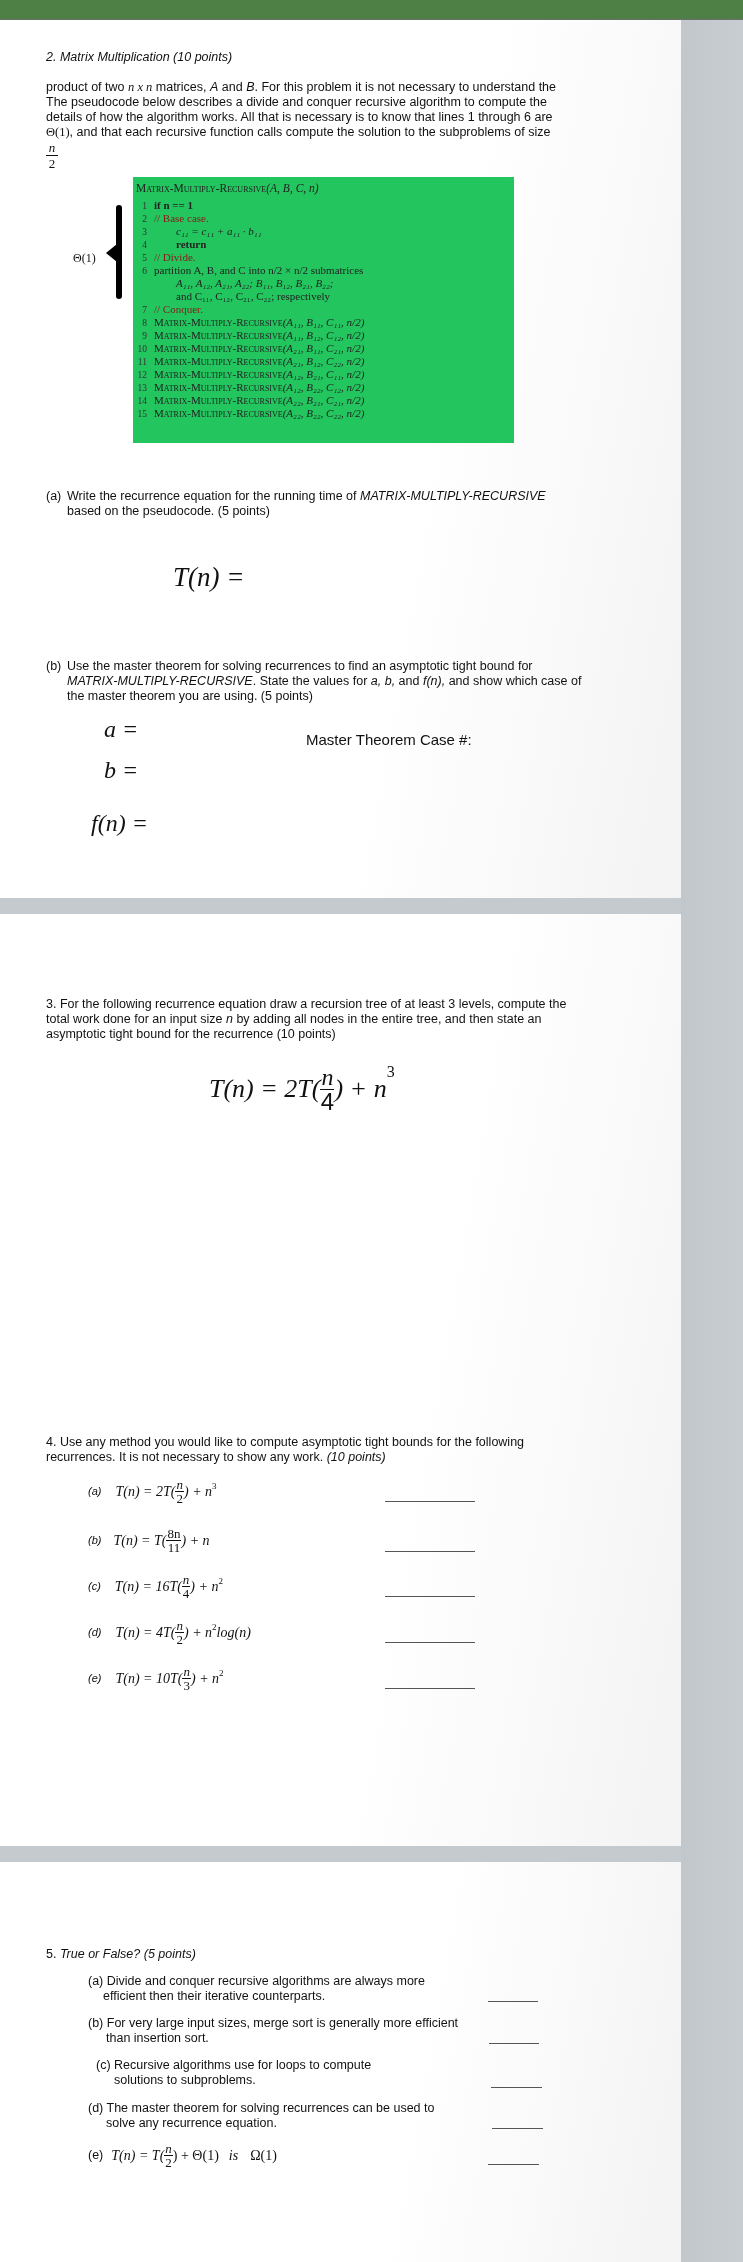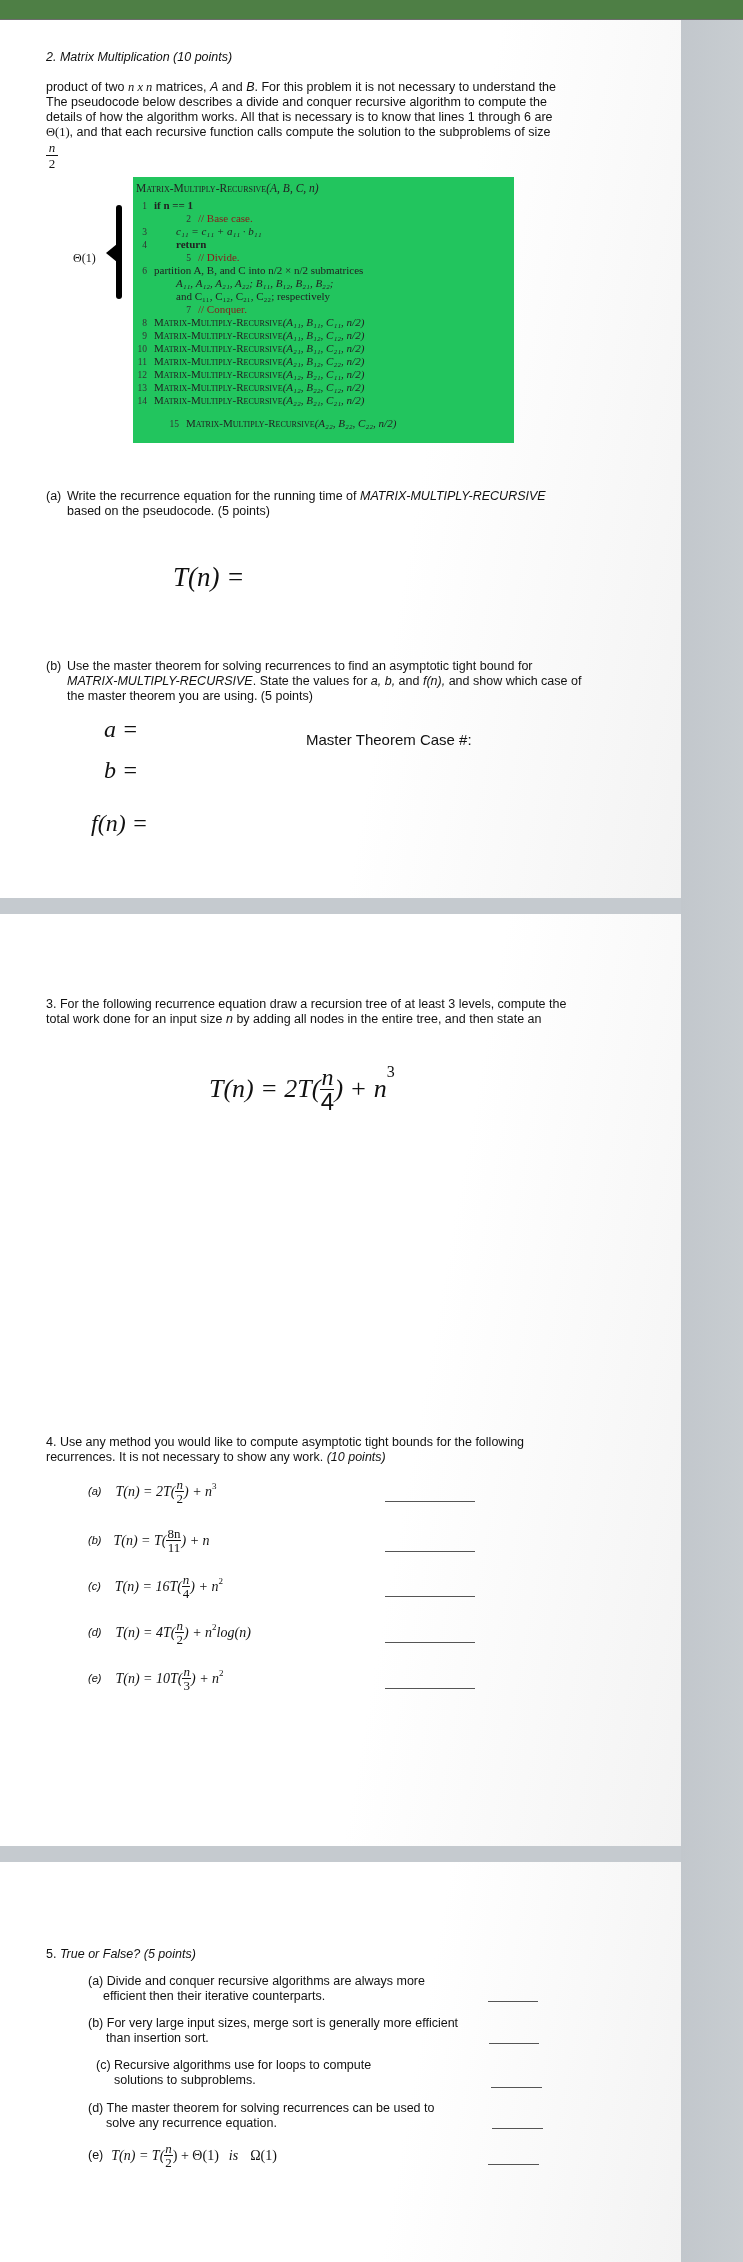--- a/index.html
+++ b/index.html
@@ -13,21 +13,21 @@
   .it { font-style:italic; }
   .math { font-family:"Liberation Serif", serif; font-style:italic; }
   .rom { font-family:"Liberation Serif", serif; font-style:normal; }
   .frac { display:inline-block; vertical-align:middle; text-align:center; line-height:1; }
   .frac .num { display:block; padding:0 1px; border-bottom:1px solid #111; }
   .frac .den { display:block; font-style:normal; }
   .code-box { position:absolute; left:133px; top:177px; width:381px; height:266px; background:#22c55e; font-family:"Liberation Serif", serif; font-size:11px; line-height:12.7px; color:#222; }
   .code-title { position:absolute; left:3px; top:5px; font-variant:small-caps; font-size:11.5px; }
   .code-line { position:absolute; left:0; white-space:nowrap; }
   .ln { display:inline-block; width:14px; text-align:right; margin-right:7px; font-size:9.5px; color:#333; }
-  .cm { color:#8b1a1a;margin-left:44px; }
+  .cm { color:#8b1a1a; }
   .sc { font-variant:small-caps; }
   .kw { font-weight:bold; }
   .brace { position:absolute; left:116px; top:205px; width:6px; height:94px; background:#000; border-radius:3px; }
   .brace-tip { position:absolute; left:106px; top:244px; width:0; height:0; border-top:9px solid transparent; border-bottom:9px solid transparent; border-right:11px solid #000; }
   .blank { position:absolute; height:0; border-top:1px solid #555; }
 </style>
 </head>
 <body>
 
 <div class="topbar"></div>
@@ -73,21 +73,21 @@
   <div class="code-line it" style="top:100px;"><span class="ln"></span><span style="margin-left:22px;">A₁₁, A₁₂, A₂₁, A₂₂; B₁₁, B₁₂, B₂₁, B₂₂;</span></div>
   <div class="code-line" style="top:113px;"><span class="ln"></span><span style="margin-left:22px;">and C₁₁, C₁₂, C₂₁, C₂₂; respectively</span></div>
   <div class="code-line cm" style="top:126px;"><span class="ln">7</span><span>// Conquer.</span></div>
   <div class="code-line" style="top:139px;"><span class="ln">8</span><span class="sc">Matrix-Multiply-Recursive</span><span class="it">(A₁₁, B₁₁, C₁₁, n/2)</span></div>
   <div class="code-line" style="top:152px;"><span class="ln">9</span><span class="sc">Matrix-Multiply-Recursive</span><span class="it">(A₁₁, B₁₂, C₁₂, n/2)</span></div>
   <div class="code-line" style="top:165px;"><span class="ln">10</span><span class="sc">Matrix-Multiply-Recursive</span><span class="it">(A₂₁, B₁₁, C₂₁, n/2)</span></div>
   <div class="code-line" style="top:178px;"><span class="ln">11</span><span class="sc">Matrix-Multiply-Recursive</span><span class="it">(A₂₁, B₁₂, C₂₂, n/2)</span></div>
   <div class="code-line" style="top:191px;"><span class="ln">12</span><span class="sc">Matrix-Multiply-Recursive</span><span class="it">(A₁₂, B₂₁, C₁₁, n/2)</span></div>
   <div class="code-line" style="top:204px;"><span class="ln">13</span><span class="sc">Matrix-Multiply-Recursive</span><span class="it">(A₁₂, B₂₂, C₁₂, n/2)</span></div>
   <div class="code-line" style="top:217px;"><span class="ln">14</span><span class="sc">Matrix-Multiply-Recursive</span><span class="it">(A₂₂, B₂₁, C₂₁, n/2)</span></div>
-  <div class="code-line" style="top:240px;margin-left:32px;"><span class="ln">15</span><span class="sc">Matrix-Multiply-Recursive</span><span class="it">(A₂₂, B₂₂, C₂₂, n/2)</span></div>
+  <div class="code-line" style="top:230px;"><span class="ln">15</span><span class="sc">Matrix-Multiply-Recursive</span><span class="it">(A₂₂, B₂₂, C₂₂, n/2)</span></div>
 </div>
 
 <div class="abs txt" style="left:46px;top:489px;">(a)</div>
 <div class="abs txt" style="left:67px;top:489px;width:560px;">
   <div><span>Write the recurrence equation for the running time of </span><span class="it">MATRIX-MULTIPLY-RECURSIVE</span></div>
   <div>based on the pseudocode. (5 points)</div>
 </div>
 <div class="abs math" style="left:173px;top:562px;font-size:27px;">T(n) =</div>
 
 <div class="abs txt" style="left:46px;top:659px;">(b)</div>
@@ -97,20 +97,21 @@
   <div>the master theorem you are using. (5 points)</div>
 </div>
 <div class="abs math" style="left:104px;top:716px;font-size:24px;">a =</div>
 <div class="abs math" style="left:104px;top:757px;font-size:24px;">b =</div>
 <div class="abs math" style="left:91px;top:810px;font-size:24px;">f(n) =</div>
 <div class="abs" style="left:306px;top:731px;font-size:15px;">Master Theorem Case #:</div>
 
 <div class="abs txt" style="left:46px;top:997px;width:590px;">
   <div>3. For the following recurrence equation draw a recursion tree of at least 3 levels, compute the</div>
   <div><span>total work done for an input size </span><span class="it">n</span><span> by adding all nodes in the entire tree, and then state an</span></div>
+  <div>asymptotic tight bound for the recurrence  (10 points)</div>
 </div>
 <div class="abs math" style="left:209px;top:1063px;font-size:26px;white-space:nowrap;">
   <span style="vertical-align:middle;">T(n) = 2T(</span><span class="frac" style="font-size:24px;"><span class="num">n</span><span class="den" style="font-family:'Liberation Sans',sans-serif;">4</span></span><span style="vertical-align:middle;">) + n</span><sup class="rom" style="font-size:16px;vertical-align:18px;">3</sup>
 </div>
 
 <div class="abs txt" style="left:46px;top:1435px;width:590px;">
   <div>4. Use any method you would like to compute asymptotic tight bounds for the following</div>
   <div><span>recurrences. It is not necessary to show any work. </span><span class="it">(10 points)</span></div>
 </div>
 

